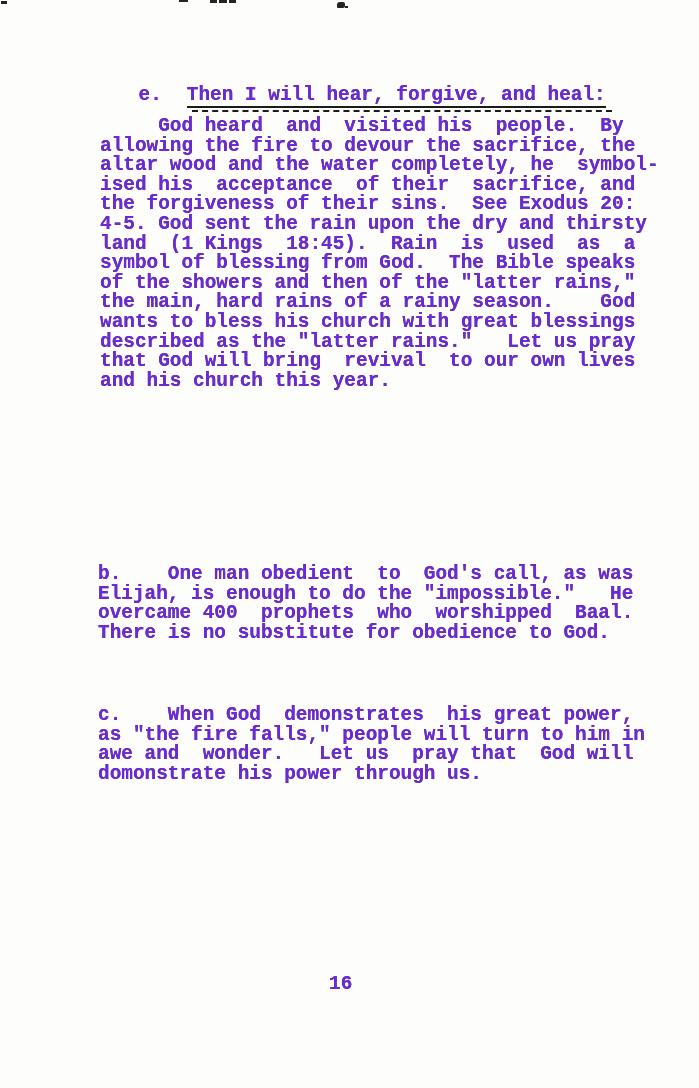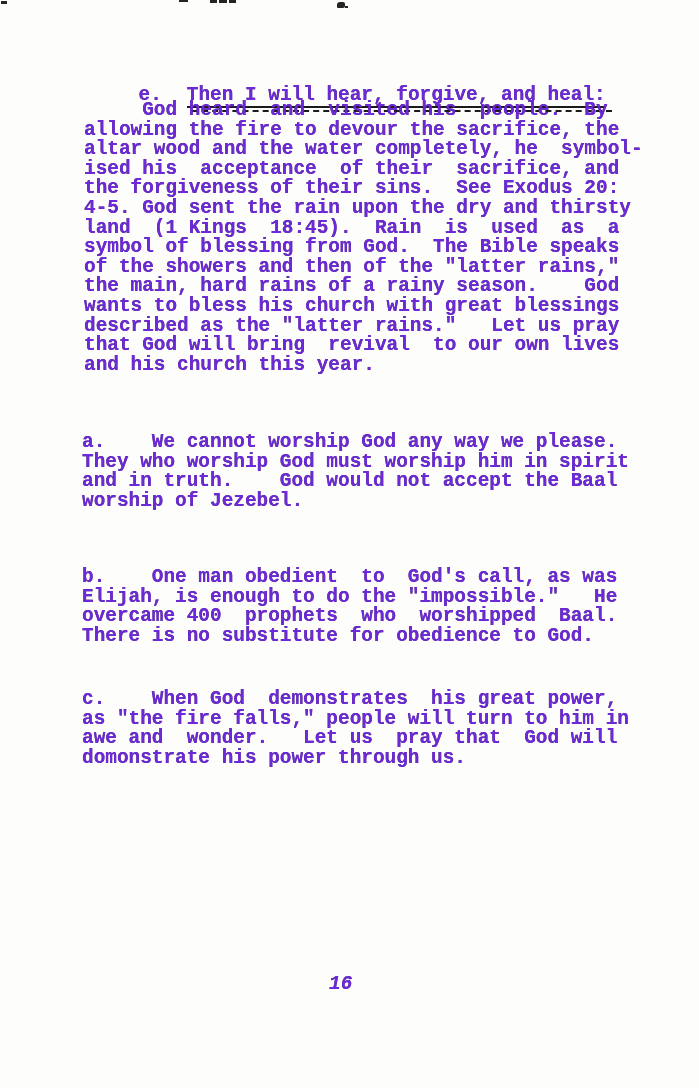--- a/index.html
+++ b/index.html
@@ -19,21 +19,21 @@
     background: #fdfdfb;
     color: #6d28d9;
     font-family: "Liberation Mono", "DejaVu Sans Mono", monospace;
     font-weight: bold;
     font-size: 19.4px;
     line-height: 19.6px;
     text-shadow: 0 0 0.5px rgba(10,10,10,0.75);
     padding-left: 44px;
   }
   pre.para {
-    margin: 0;
+    margin: 16px;
     position: absolute;
     white-space: pre;
     font: inherit;
     letter-spacing: 0;
   }
   .heading {
     position: absolute;
     left: 92px;
     top: 66px;
     white-space: pre;
@@ -58,27 +58,26 @@
   }
   .p1 { left: 84px; top: 101px; }
   .lessons-heading {
     position: absolute;
     left: 212px;
     top: 394px;
     letter-spacing: 0.2px;
     white-space: pre;
   }
   .pa { left: 82px; top: 433px; }
-  .pb { left: 82px; top: 568px; }
+  .pb { left: 82px; top: 549px; }
   .pc { left: 82px; top: 690px; }
   .page-number {
     position: absolute;
     left: 329px;
     top: 975px;
-    font-style: italic;
   }
   
   .artifact {
     position: absolute;
     background: #242424;
   }
   .art-corner  { left: 1px;   top: 1px; width: 6px;  height: 3px; }
   .art-dash1   { left: 179px; top: 0;   width: 9px;  height: 2px; }
   .art-dash2   { left: 210px; top: 0;   width: 7px;  height: 3px; }
   .art-dash3   { left: 219px; top: 0;   width: 8px;  height: 3px; }
@@ -112,24 +111,20 @@
 land  (1 Kings  18:45).  Rain  is  used  as  a
 symbol of blessing from God.  The Bible speaks
 of the showers and then of the "latter rains,"
 the main, hard rains of a rainy season.    God
 wants to bless his church with great blessings
 described as the "latter rains."   Let us pray
 that God will bring  revival  to our own lives
 and his church this year.</pre>
 
 
-  <pre class="para pa">a.    We cannot worship God any way we please.
-They who worship God must worship him in spirit
-and in truth.    God would not accept the Baal
-worship of Jezebel.</pre>
 
   <pre class="para pb">b.    One man obedient  to  God's call, as was
 Elijah, is enough to do the "impossible."   He
 overcame 400  prophets  who  worshipped  Baal.
 There is no substitute for obedience to God.</pre>
 
   <pre class="para pc">c.    When God  demonstrates  his great power,
 as "the fire falls," people will turn to him in
 awe and  wonder.   Let us  pray that  God will
 domonstrate his power through us.</pre>

